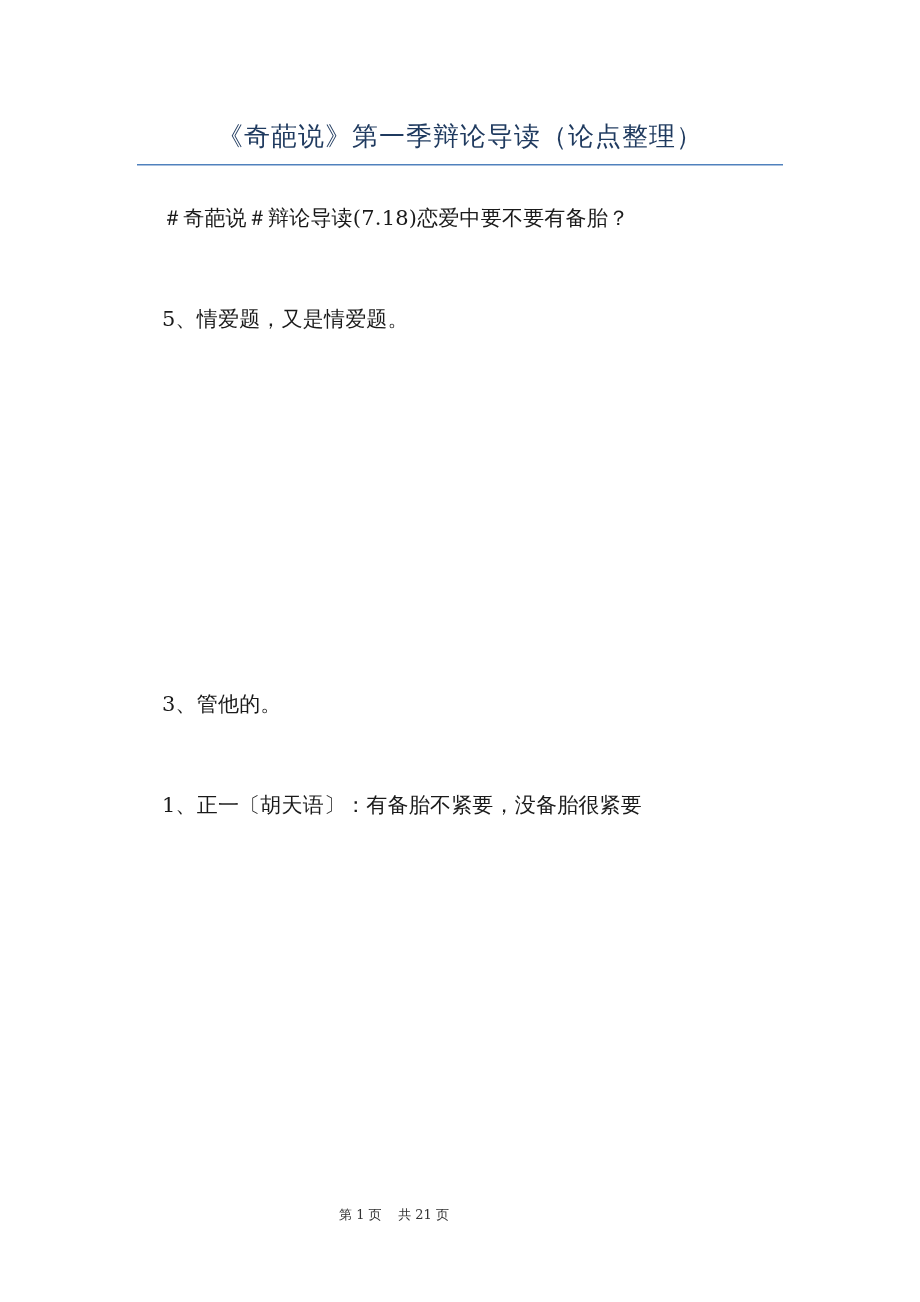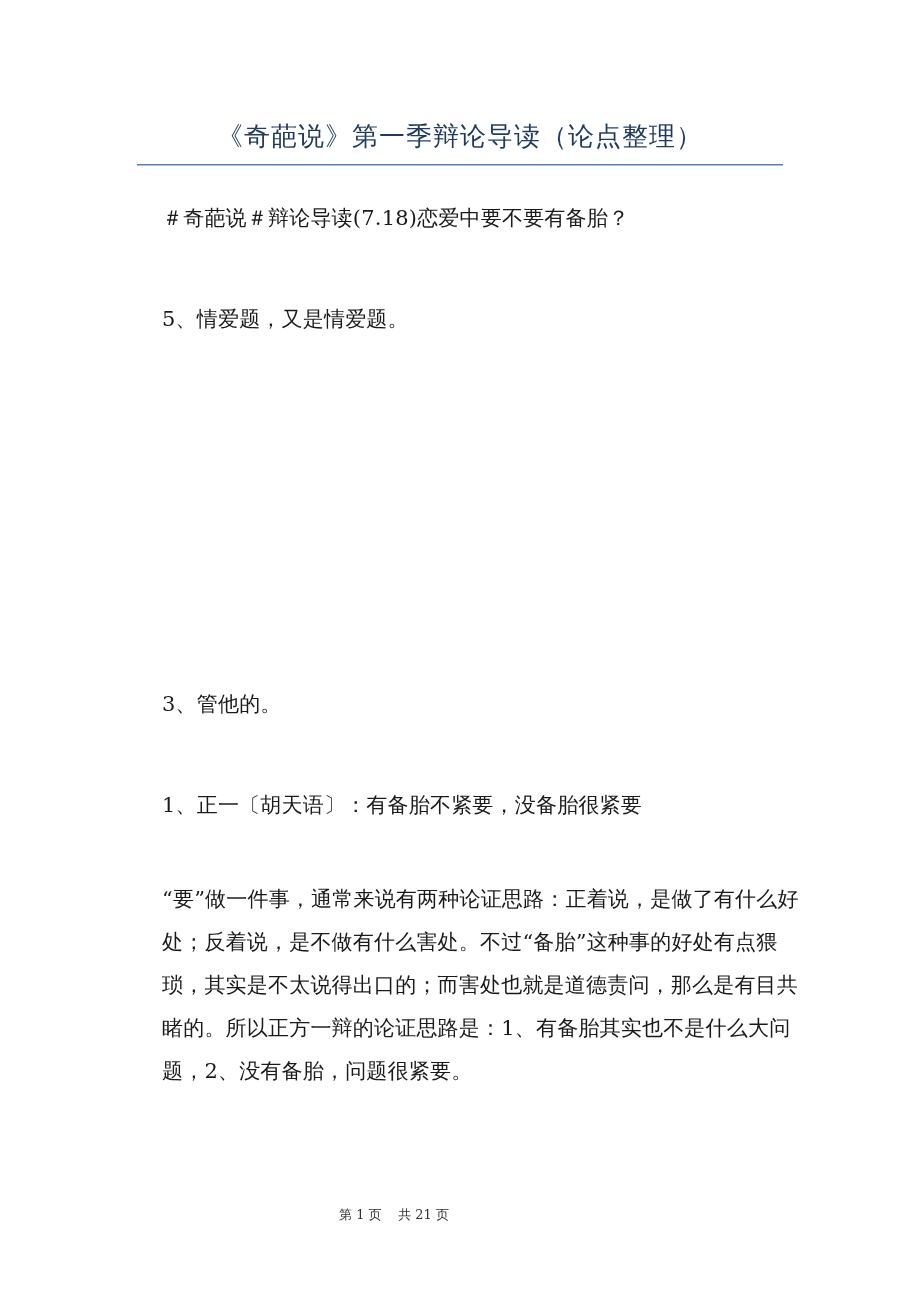--- a/index.html
+++ b/index.html
@@ -71,16 +71,15 @@
 <body>
 
 <div class="page">
   <h1 class="title">《奇葩说》第一季辩论导读（论点整理）</h1>
   <div class="title-rule"></div>
 
   <p class="para" style="top:189px;">＃奇葩说＃辩论导读(7.18)恋爱中要不要有备胎？</p>
   <p class="para" style="top:290px;">5、情爱题，又是情爱题。</p>
   <p class="para" style="top:675px;">3、管他的。</p>
   <p class="para" style="top:776px;">1、正一〔胡天语〕：有备胎不紧要，没备胎很紧要</p>
-  <p class="para" style="top:870px;">“要”做一件事，通常来说有两种论证思路：正着说，是做了有什么好处；反着说，是不做有什么害处。不过“备胎”这种事的好处有点猥琐，其实是不太说得出口的；而害处也就是道德责问，那么是有目共睹的。所以正方一辩的论证思路是：1、有备胎其实也不是什么大问题，2、没有备胎，问题很紧要。</p>
 
   <div class="footer">第 1 页    共 21 页</div>
 </div>
 
 </body></html>

